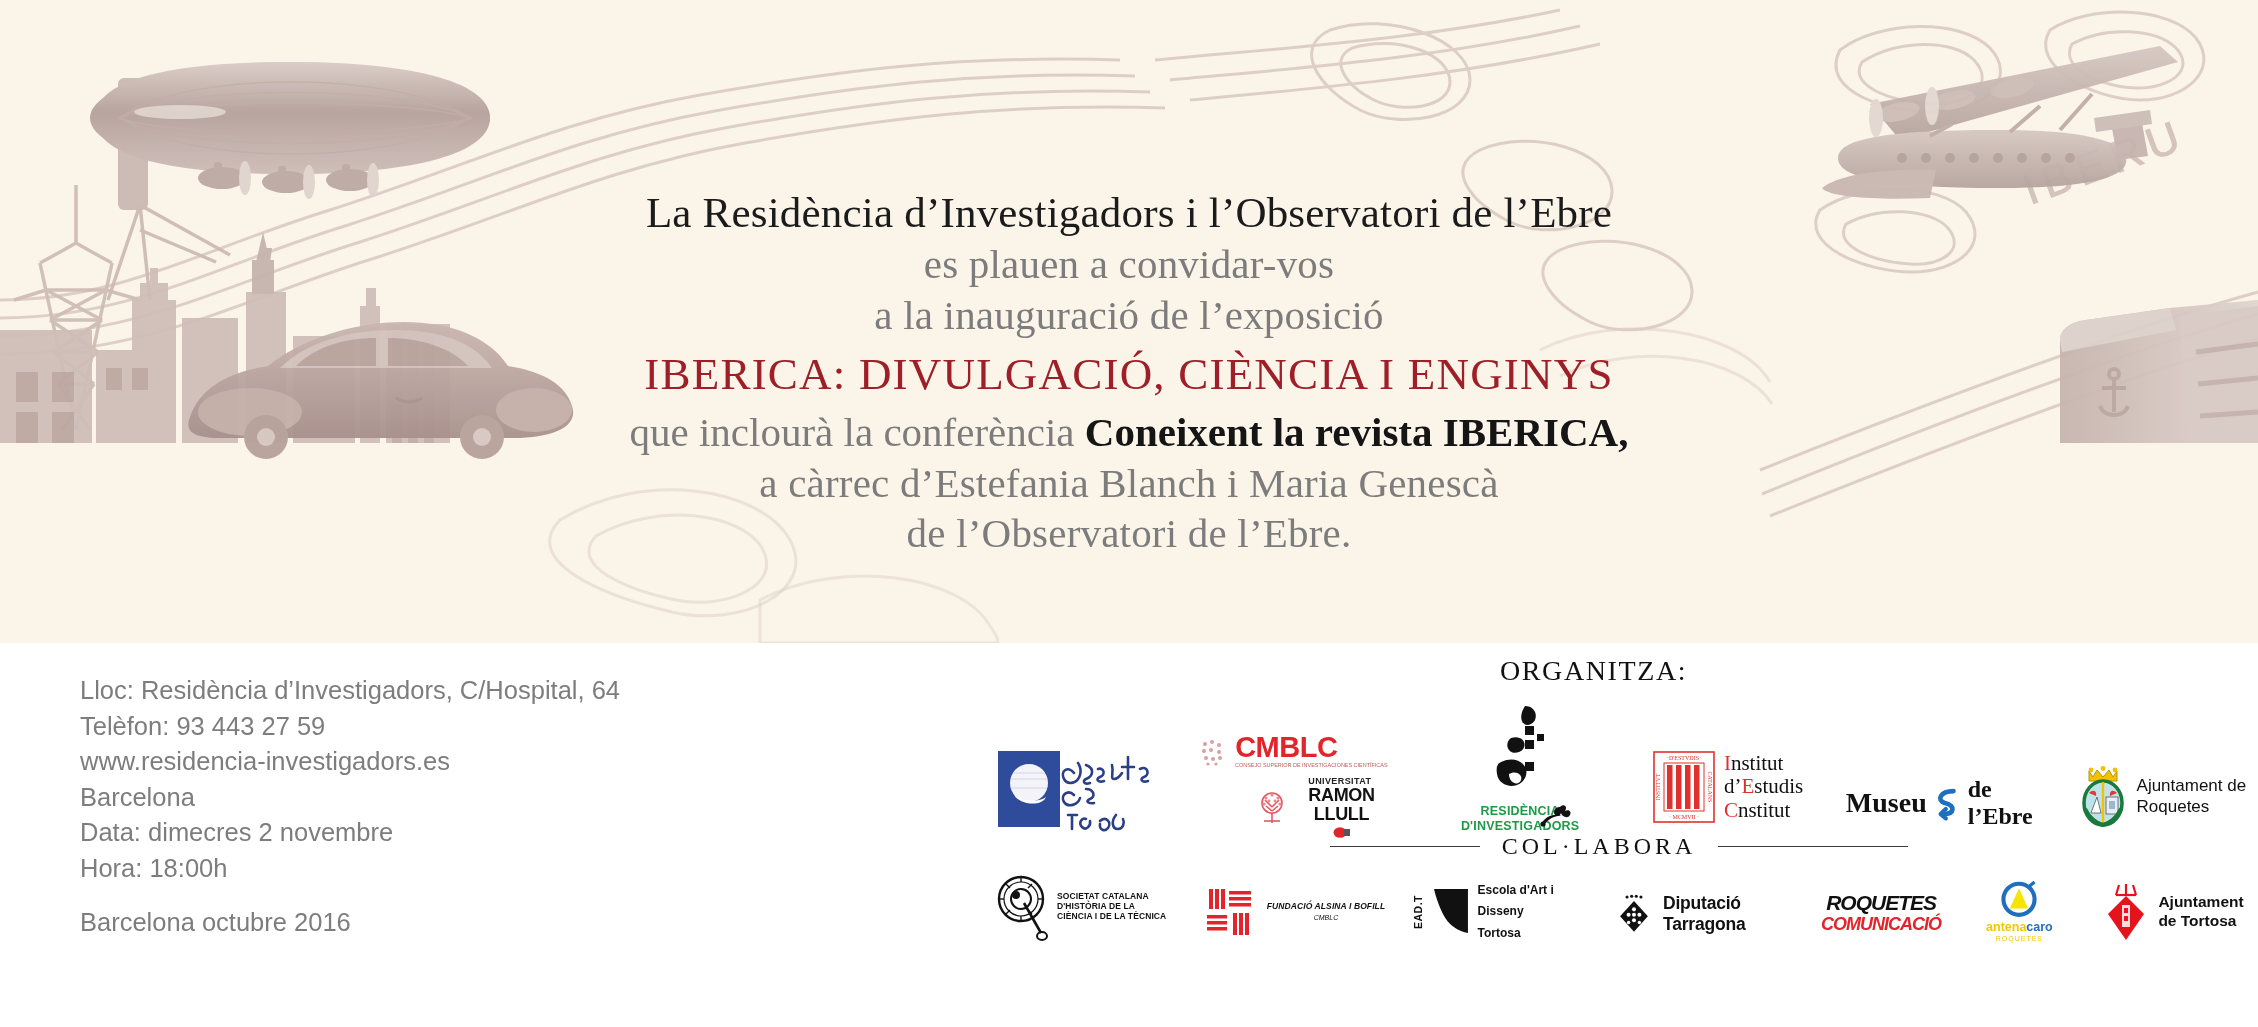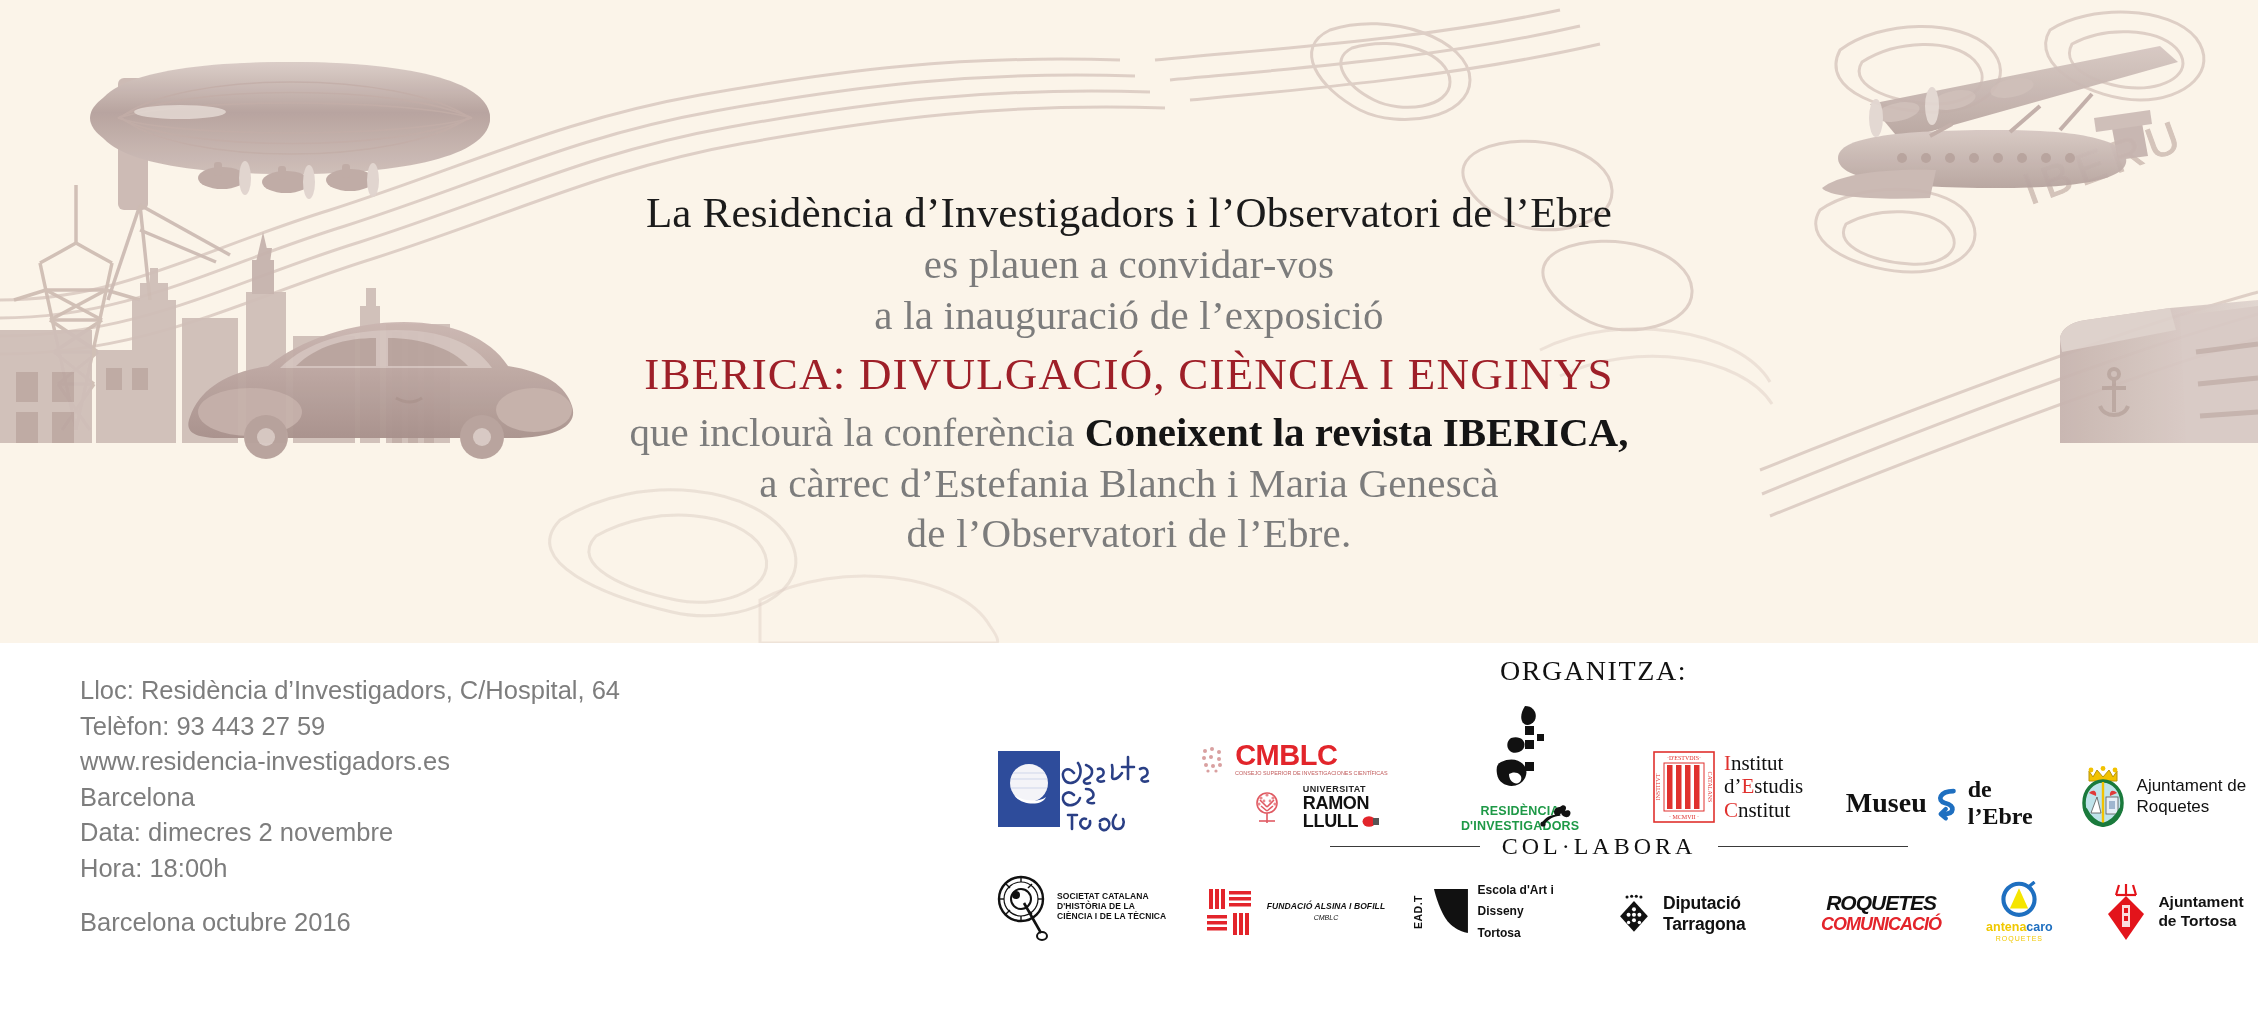--- a/index.html
+++ b/index.html
@@ -401,21 +401,21 @@
                   <circle cx="23" cy="7" r="1.6"></circle>
                 <circle cx="9" cy="13" r="1.6"></circle>
                   <circle cx="25" cy="13" r="1.6"></circle>
                 <circle cx="14" cy="10" r="1.4"></circle>
                   <circle cx="20" cy="10" r="1.4"></circle>
               </g>
             </svg>
             <div style="line-height:1.02;">
               <div style="font-size:9px;font-weight:bold;color:#222;letter-spacing:.4px;">UNIVERSITAT</div>
               <div style="font-size:18px;font-weight:bold;color:#111;letter-spacing:-.3px;">RAMON</div>
-              <div style="font-size:18px;font-weight:bold;color:#111;letter-spacing:-.3px;display:flex;align-items:center;gap:4px;">
+              <div style="font-size:18px;font-weight:bold;color:#111;letter-spacing:-.3px;display:flex;align-items:center;gap:4px;flex-direction:column;">
                 <span>LLULL</span>
                 <svg width="18" height="11" viewBox="0 0 18 11">
                   <ellipse cx="7" cy="5.5" rx="6.5" ry="5.2" fill="#e2252b"></ellipse>
                   <rect x="11" y="2" width="6" height="7" fill="#555"></rect>
                 </svg>
               </div>
             </div>
           </div>
         </div>
 

